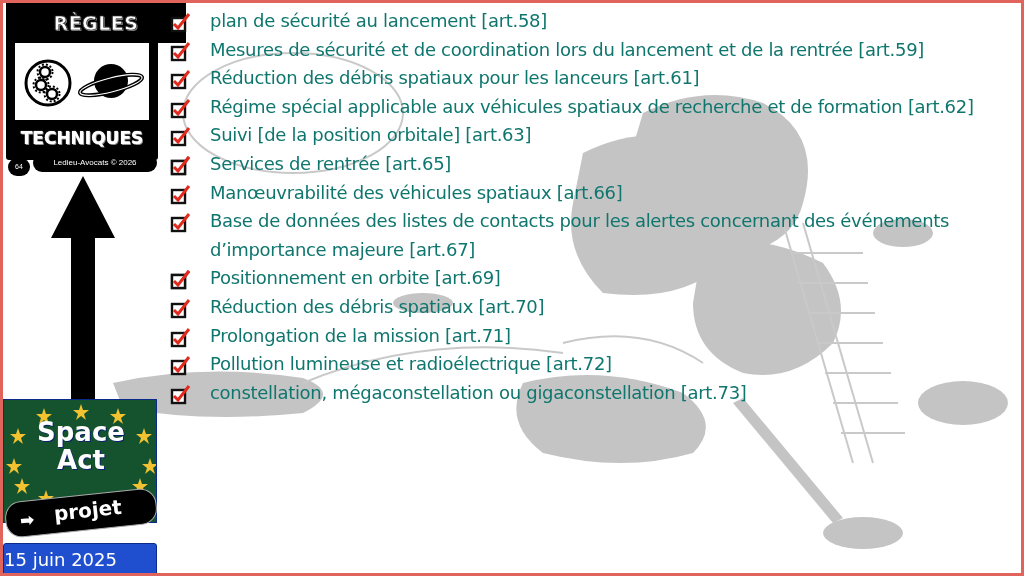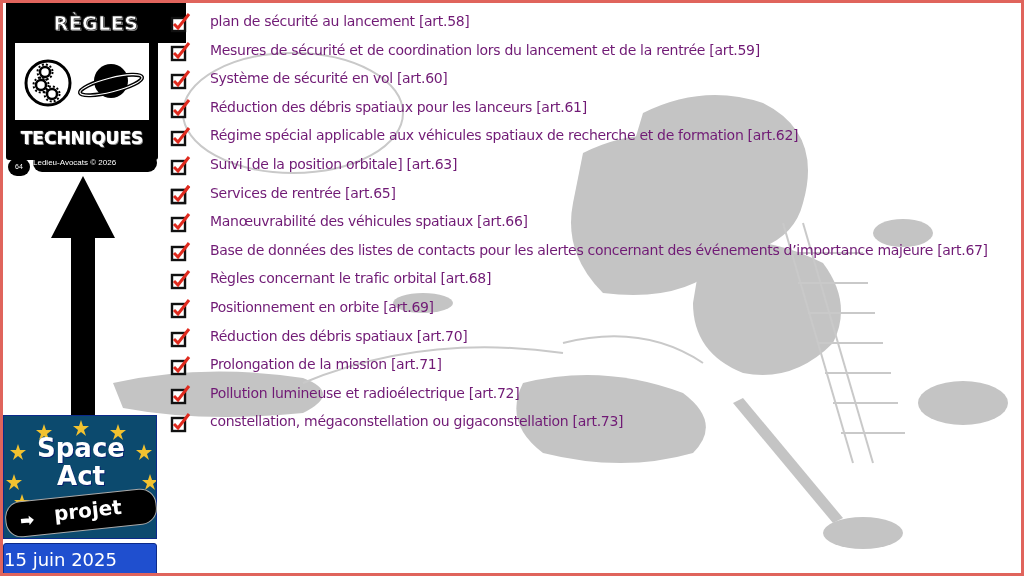--- a/index.html
+++ b/index.html
@@ -32,27 +32,27 @@
       position: absolute; left: 0; top: 117px; width: 152px; height: 40px; background: #000;
       color: #fff; font-family: "DejaVu Sans", sans-serif; font-weight: bold; font-size: 17px;
       text-align: center; line-height: 36px; border-radius: 0 0 3px 3px;
     }
     .page-pill {
       position: absolute; left: 2px; top: 155px; width: 22px; height: 18px; background: #000;
       border-radius: 9px; color: #fff; font-size: 7px; text-align: center; line-height: 18px;
     }
     .copy-pill {
       position: absolute; left: 27px; top: 151px; width: 124px; height: 18px; background: #000;
-      border-radius: 9px; color: #fff; font-size: 8px; line-height: 18px;
+      border-radius: 9px; color: #fff; font-size: 8px; text-align: center; line-height: 18px;
     }
     .arrow { position: absolute; left: 45px; top: 173px; width: 64px; height: 245px; }
 
     .eu-box {
-      position: absolute; left: 0; top: 412px; width: 154px; height: 124px;
-      background: #0c4a6e; border: 1px solid #0c2a8a; box-sizing: border-box; overflow: hidden;
+      position: absolute; left: 0; top: 396px; width: 154px; height: 124px;
+      background: #14532d; border: 1px solid #0c2a8a; box-sizing: border-box; overflow: hidden;
     }
     .eu-stars { position: absolute; left: 0; top: 0; width: 154px; height: 124px; }
     .space-title {
       position: absolute; left: 0; top: 18px; width: 154px; text-align: center; color: #fff;
       font-family: "DejaVu Sans", sans-serif; font-weight: bold; font-size: 26px; line-height: 28px;
       text-shadow: 1px 1px 0 #0a2270;
     }
     .projet-pill {
       position: absolute; left: 2px; top: 94px; width: 152px; height: 36px; background: #000;
       border-radius: 16px; transform: rotate(-6deg); transform-origin: center;
@@ -64,22 +64,22 @@
       font-weight: bold; font-size: 20px;
     }
     .date-box {
       position: absolute; left: 0; top: 540px; width: 154px; height: 48px; background: #1f4fcf;
       color: #fff; font-family: "DejaVu Sans", sans-serif; font-size: 18px; text-align: left; line-height: 31px;
       border: 1px solid #0c2a8a; box-sizing: border-box; border-radius: 3px;
     }
 
     
     .list { position: absolute; left: 165px; top: 4px; width: 820px; margin: 0; padding: 0; list-style: none; }
-    .item { position: relative; padding-left: 42px; font-family: "DejaVu Sans", sans-serif; font-size: 14px;
-      line-height: 28.6px; color: #701a75; letter-spacing: -0.3px; }
+    .item { position: relative; padding-left: 42px; font-family: "DejaVu Sans", sans-serif; font-size: 18px;
+      line-height: 28.6px; color: #0f766e; letter-spacing: -0.3px; }
     .item .chk { position: absolute; left: 2px; top: 6px; width: 22px; height: 20px; }
     .item.two .txt { display: block; }
   </style>
 </head>
 <body>
 
 <div class="slide">
 
   <svg class="bg-art" viewBox="0 0 1024 576">
     <g fill="#c4c4c4" stroke="none">
@@ -173,27 +173,20 @@
           <rect x="2" y="5" width="13" height="13" fill="#fff" stroke="#111" stroke-width="2.4"></rect>
           <path d="M4 11 L8 15 L19 1" fill="none" stroke="#e02a1e" stroke-width="3"></path>
         </svg>
       <span class="txt">Mesures de sécurité et de coordination lors du lancement et de la rentrée [art.59]</span>
     </li>
     <li class="item">
       <svg class="chk" viewBox="0 0 22 20">
           <rect x="2" y="5" width="13" height="13" fill="#fff" stroke="#111" stroke-width="2.4"></rect>
           <path d="M4 11 L8 15 L19 1" fill="none" stroke="#e02a1e" stroke-width="3"></path>
         </svg>
-      <span class="txt">Système de sécurité en vol [art.60]</span>
-    </li>
-    <li class="item">
-      <svg class="chk" viewBox="0 0 22 20">
-          <rect x="2" y="5" width="13" height="13" fill="#fff" stroke="#111" stroke-width="2.4"></rect>
-          <path d="M4 11 L8 15 L19 1" fill="none" stroke="#e02a1e" stroke-width="3"></path>
-        </svg>
       <span class="txt">Réduction des débris spatiaux pour les lanceurs [art.61]</span>
     </li>
     <li class="item two">
       <svg class="chk" viewBox="0 0 22 20">
           <rect x="2" y="5" width="13" height="13" fill="#fff" stroke="#111" stroke-width="2.4"></rect>
           <path d="M4 11 L8 15 L19 1" fill="none" stroke="#e02a1e" stroke-width="3"></path>
         </svg>
       <span class="txt">Régime spécial applicable aux véhicules spatiaux de recherche et de formation [art.62]</span>
     </li>
     <li class="item">
@@ -228,21 +221,20 @@
           <rect x="2" y="5" width="13" height="13" fill="#fff" stroke="#111" stroke-width="2.4"></rect>
           <path d="M4 11 L8 15 L19 1" fill="none" stroke="#e02a1e" stroke-width="3"></path>
         </svg>
       <span class="txt">Base de données des listes de contacts pour les alertes concernant des événements d’importance majeure [art.67]</span>
     </li>
     <li class="item">
       <svg class="chk" viewBox="0 0 22 20">
           <rect x="2" y="5" width="13" height="13" fill="#fff" stroke="#111" stroke-width="2.4"></rect>
           <path d="M4 11 L8 15 L19 1" fill="none" stroke="#e02a1e" stroke-width="3"></path>
         </svg>
-      <span class="txt">Règles concernant le trafic orbital [art.68]</span>
     </li>
     <li class="item">
       <svg class="chk" viewBox="0 0 22 20">
           <rect x="2" y="5" width="13" height="13" fill="#fff" stroke="#111" stroke-width="2.4"></rect>
           <path d="M4 11 L8 15 L19 1" fill="none" stroke="#e02a1e" stroke-width="3"></path>
         </svg>
       <span class="txt">Positionnement en orbite  [art.69]</span>
     </li>
     <li class="item">
       <svg class="chk" viewBox="0 0 22 20">

